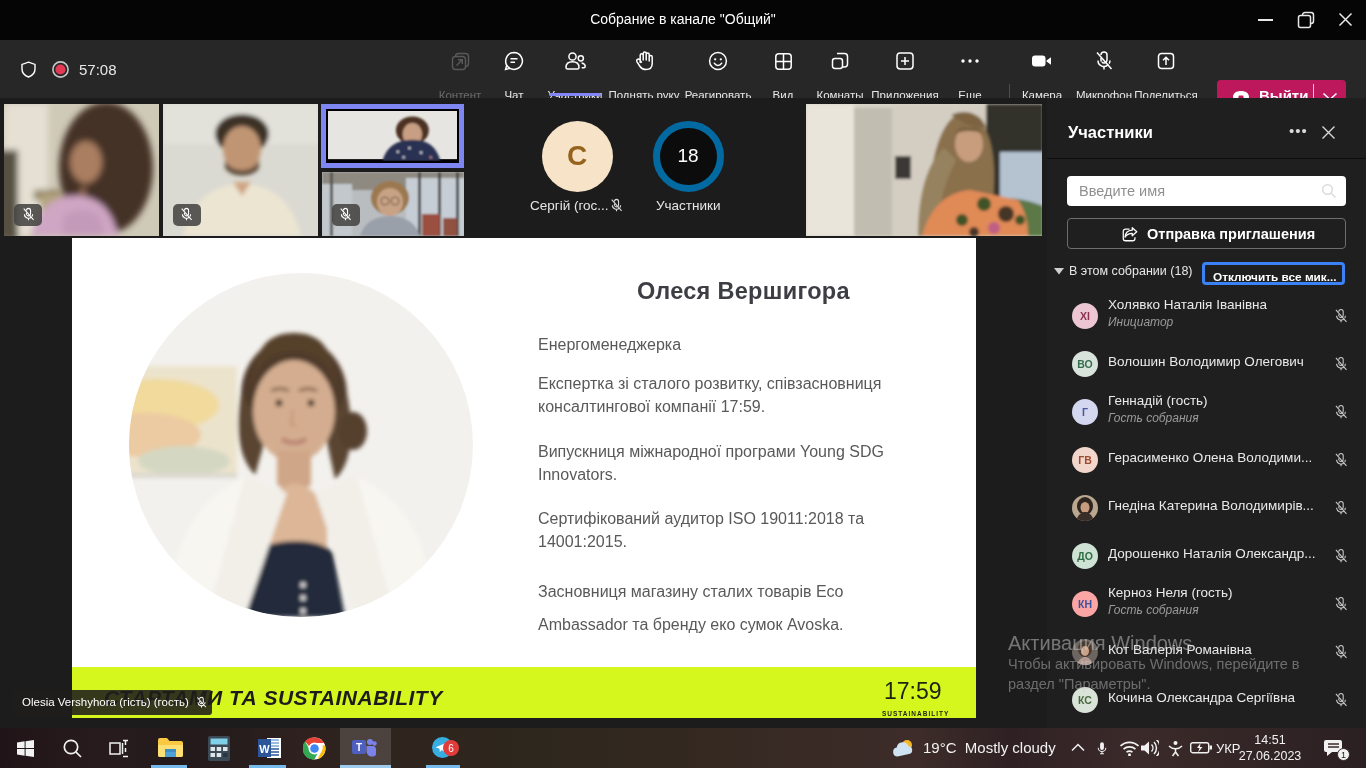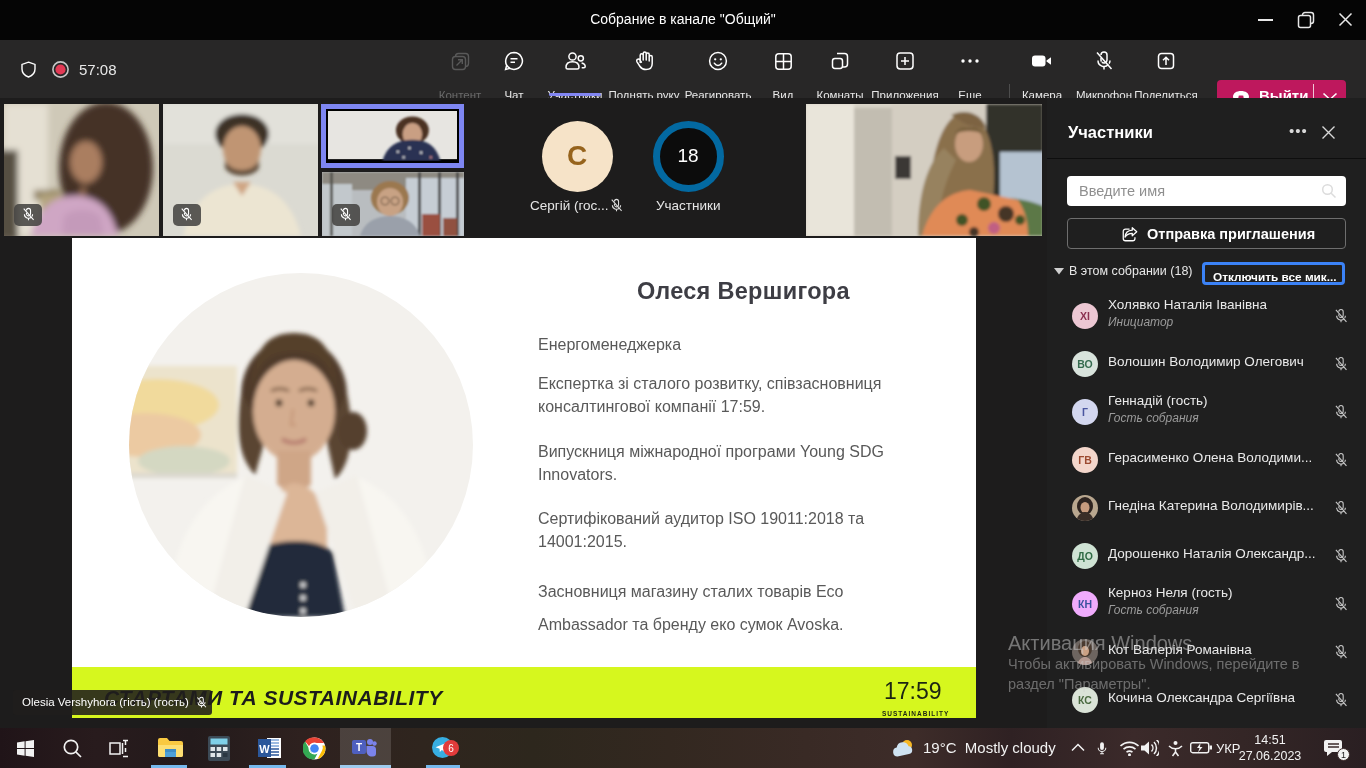--- a/index.html
+++ b/index.html
@@ -500,21 +500,21 @@
           </svg>
       </div>
       <div class="prow" style="top:434px;">
         <div class="pav" style="background:#cfe3d4;color:#2f6b44;">ДО</div>
         <div class="pname" style="top:14px;">Дорошенко Наталія Олександр...</div>
         <svg class="pmic" width="16" height="16" viewBox="0 0 22 22">
             <use href="#micoff"></use>
           </svg>
       </div>
       <div class="prow" style="top:482px;">
-        <div class="pav" style="background:#f0abfc;color:#3b529e;">КН</div>
+        <div class="pav" style="background:#fca5a5;color:#3b529e;">КН</div>
         <div class="pname" style="top:5px;">Керноз Неля (гость)</div>
         <div class="psub" style="top:23px;">Гость собрания</div>
         <svg class="pmic" width="16" height="16" viewBox="0 0 22 22">
             <use href="#micoff"></use>
           </svg>
       </div>
       <div class="prow" style="top:530px;">
         <svg class="abs" style="left:25px;top:11px" width="26" height="26" viewBox="0 0 26 26">
             <defs>
               <clipPath id="av2">

